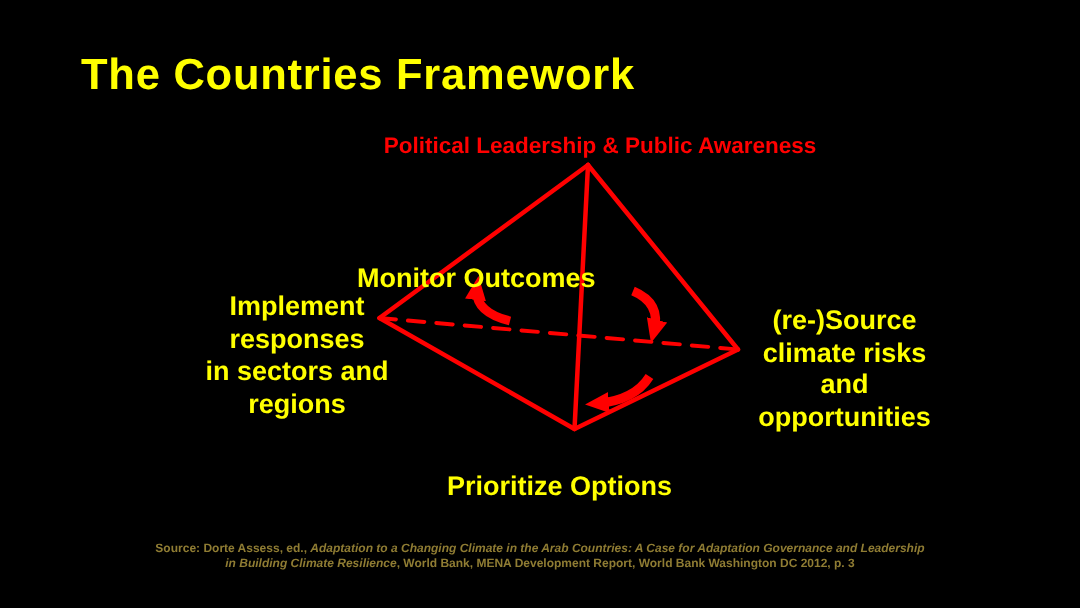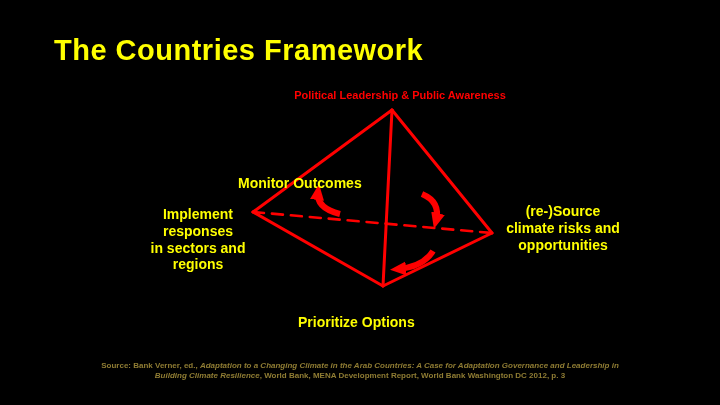--- a/index.html
+++ b/index.html
@@ -25,21 +25,21 @@
     color: var(--color-title, #FFFF00);
     letter-spacing: 0.5px;
     white-space: nowrap;
   }
   .top-label {
     position: absolute;
     left: 230px;
     top: 89px;
     width: 340px;
     text-align: center;
-    font-size: 11px;
+    font-size: 15px;
     font-weight: bold;
     color: var(--color-top-label, #FF0000);
     white-space: nowrap;
   }
   .diagram {
     position: absolute;
     left: 0;
     top: 0;
     width: 720px;
     height: 405px;
@@ -58,33 +58,33 @@
     stroke: var(--color-diagram, #FF0000);
     stroke-width: 6;
     fill: none;
     stroke-linecap: butt;
   }
   .arrowhead-shape {
     fill: var(--color-diagram, #FF0000);
   }
   .node-label {
     position: absolute;
-    font-size: 14px;
+    font-size: 18px;
     font-weight: bold;
     color: var(--color-labels, #FFFF00);
     line-height: 1.2;
   }
   .label-monitor {
     left: 238px;
     top: 175px;
     white-space: nowrap;
   }
   .label-implement {
     left: 126px;
-    top: 206px;
+    top: 194px;
     width: 144px;
     text-align: center;
     white-space: pre-line;
   }
   .label-assess {
     left: 490px;
     top: 203px;
     width: 146px;
     text-align: center;
     white-space: pre-line;
@@ -149,15 +149,15 @@
 responses
 in sectors and
 regions</div>
 
   <div class="node-label label-assess">(re-)Source
 climate risks and
 opportunities</div>
 
   <div class="node-label label-prioritize">Prioritize Options</div>
 
-  <div class="source"><span>Source: Bank Verner, ed., </span><span class="italic">Adaptation to a Changing Climate in the Arab Countries: A Case for Adaptation Governance and Leadership in Building Climate Resilience</span><span>, World Bank, MENA Development Report, World Bank Washington DC 2012, p. 3</span></div>
+  <div class="source"><span>Source: Dorte Assess, ed., </span><span class="italic">Adaptation to a Changing Climate in the Arab Countries: A Case for Adaptation Governance and Leadership in Building Climate Resilience</span><span>, World Bank, MENA Development Report, World Bank Washington DC 2012, p. 3</span></div>
 
 </div>
 
 </body></html>

